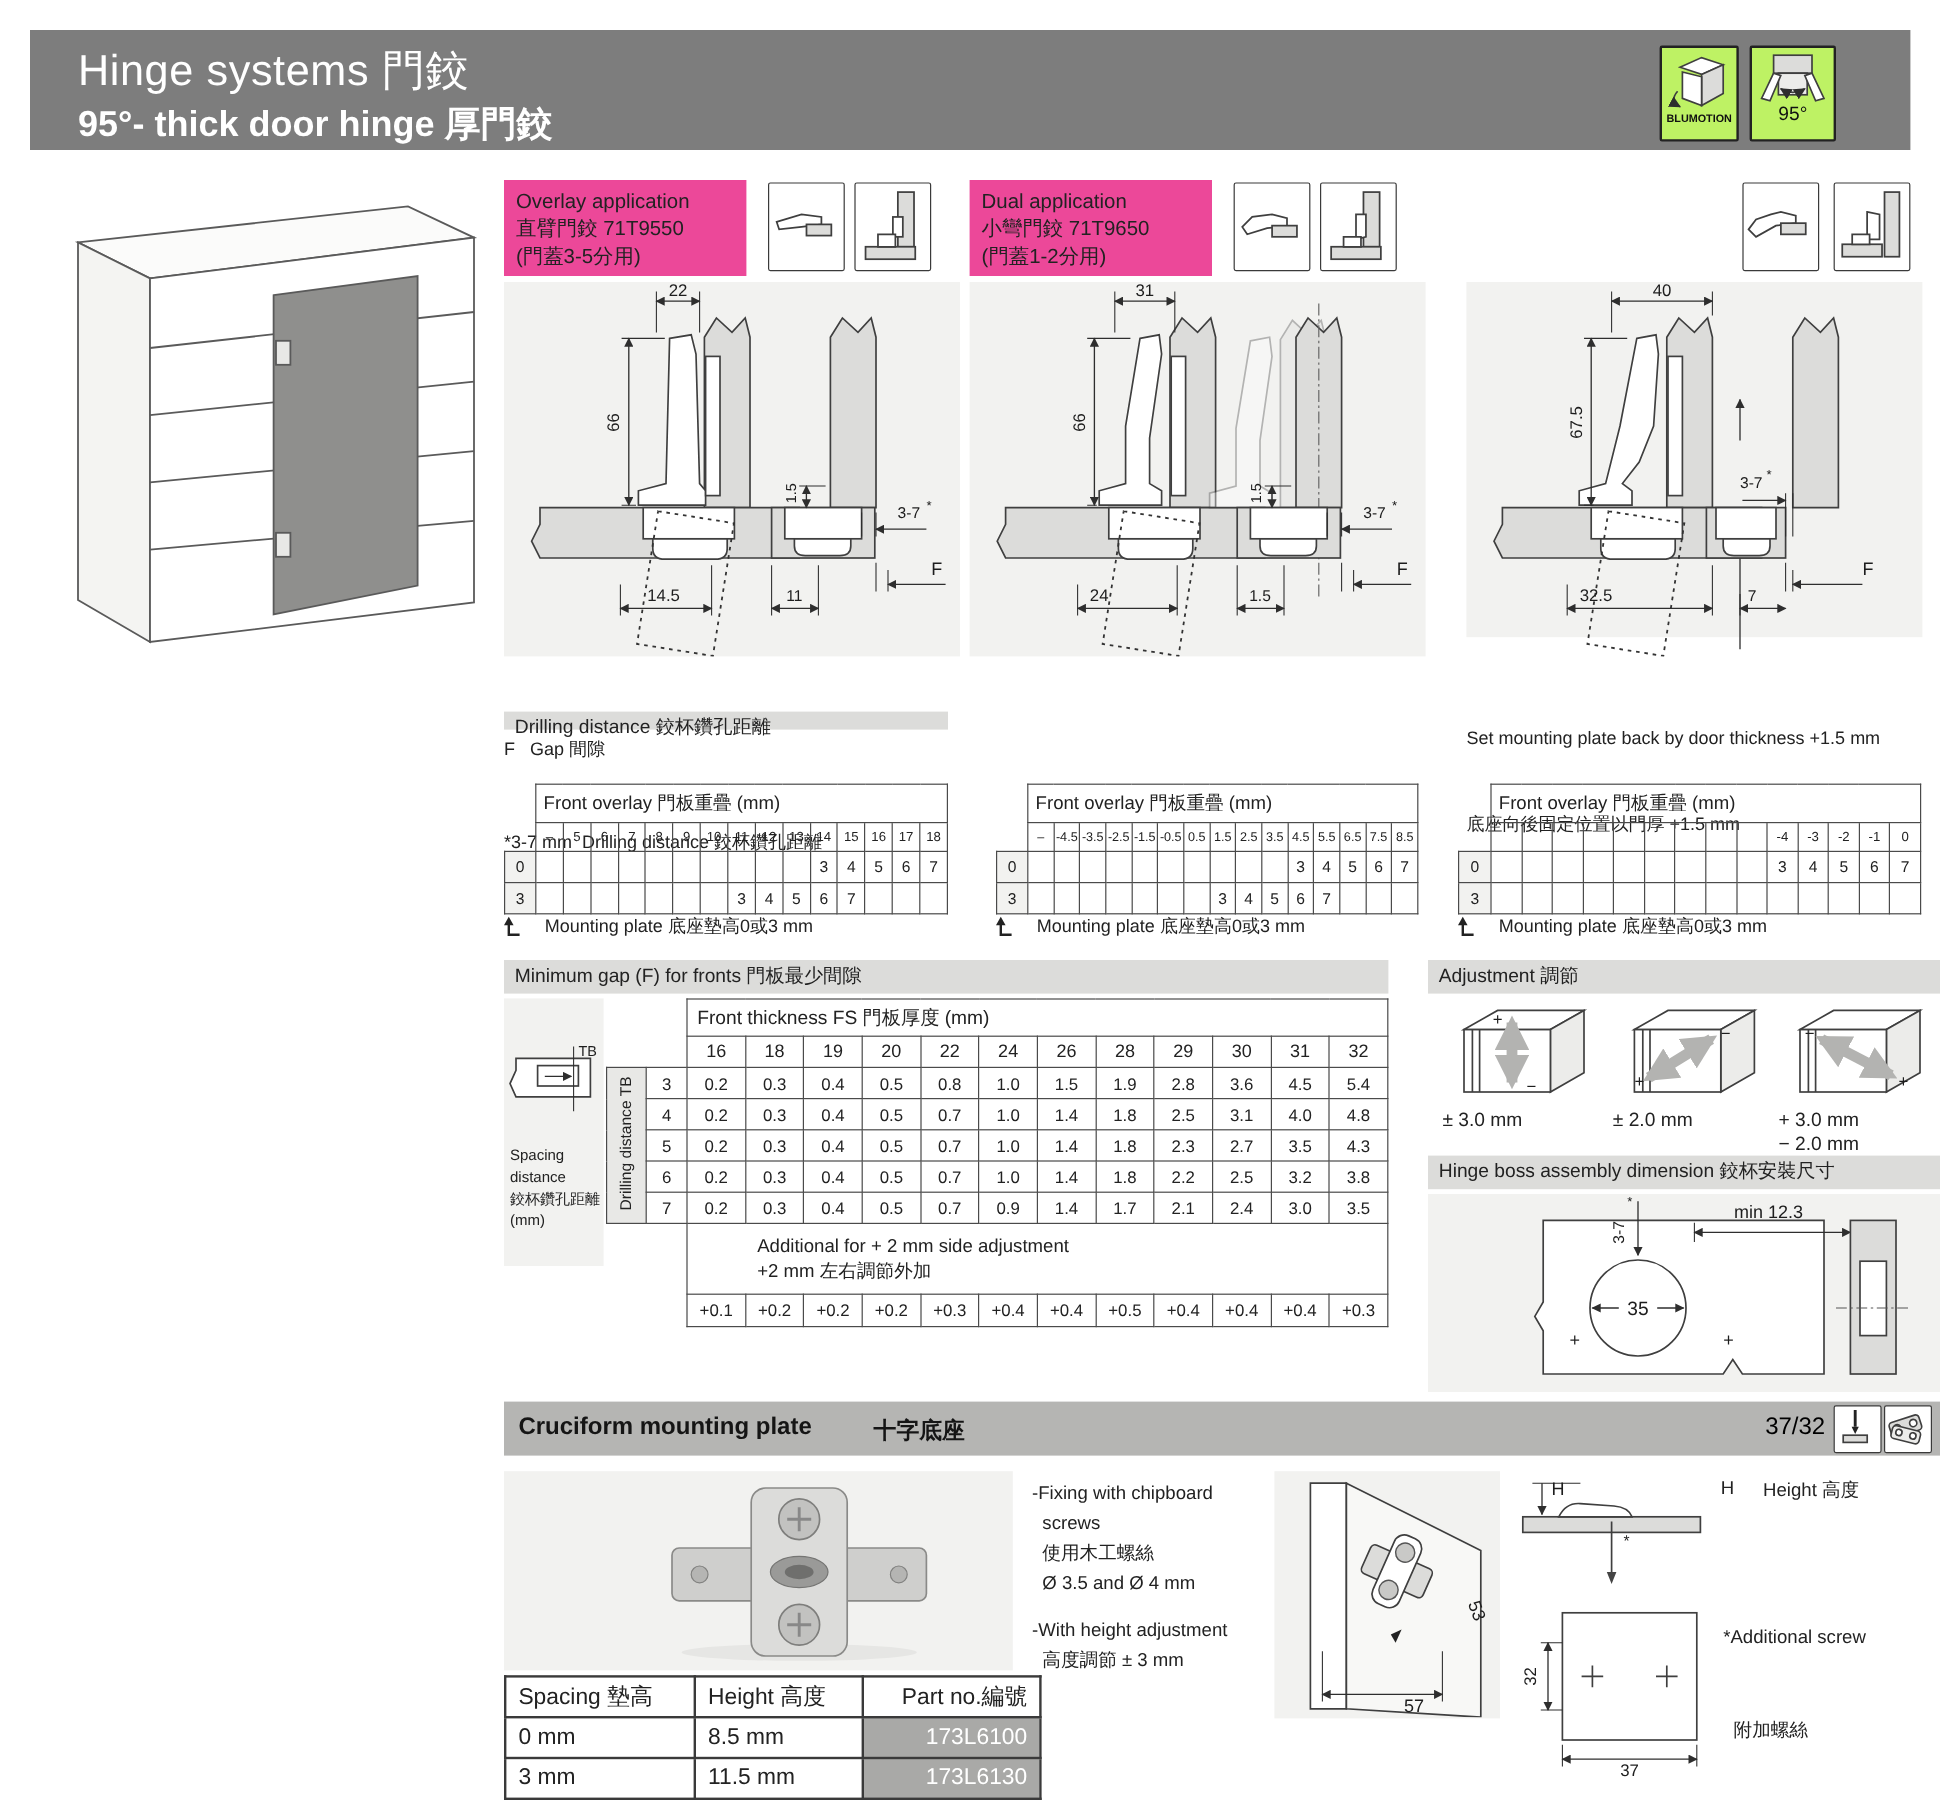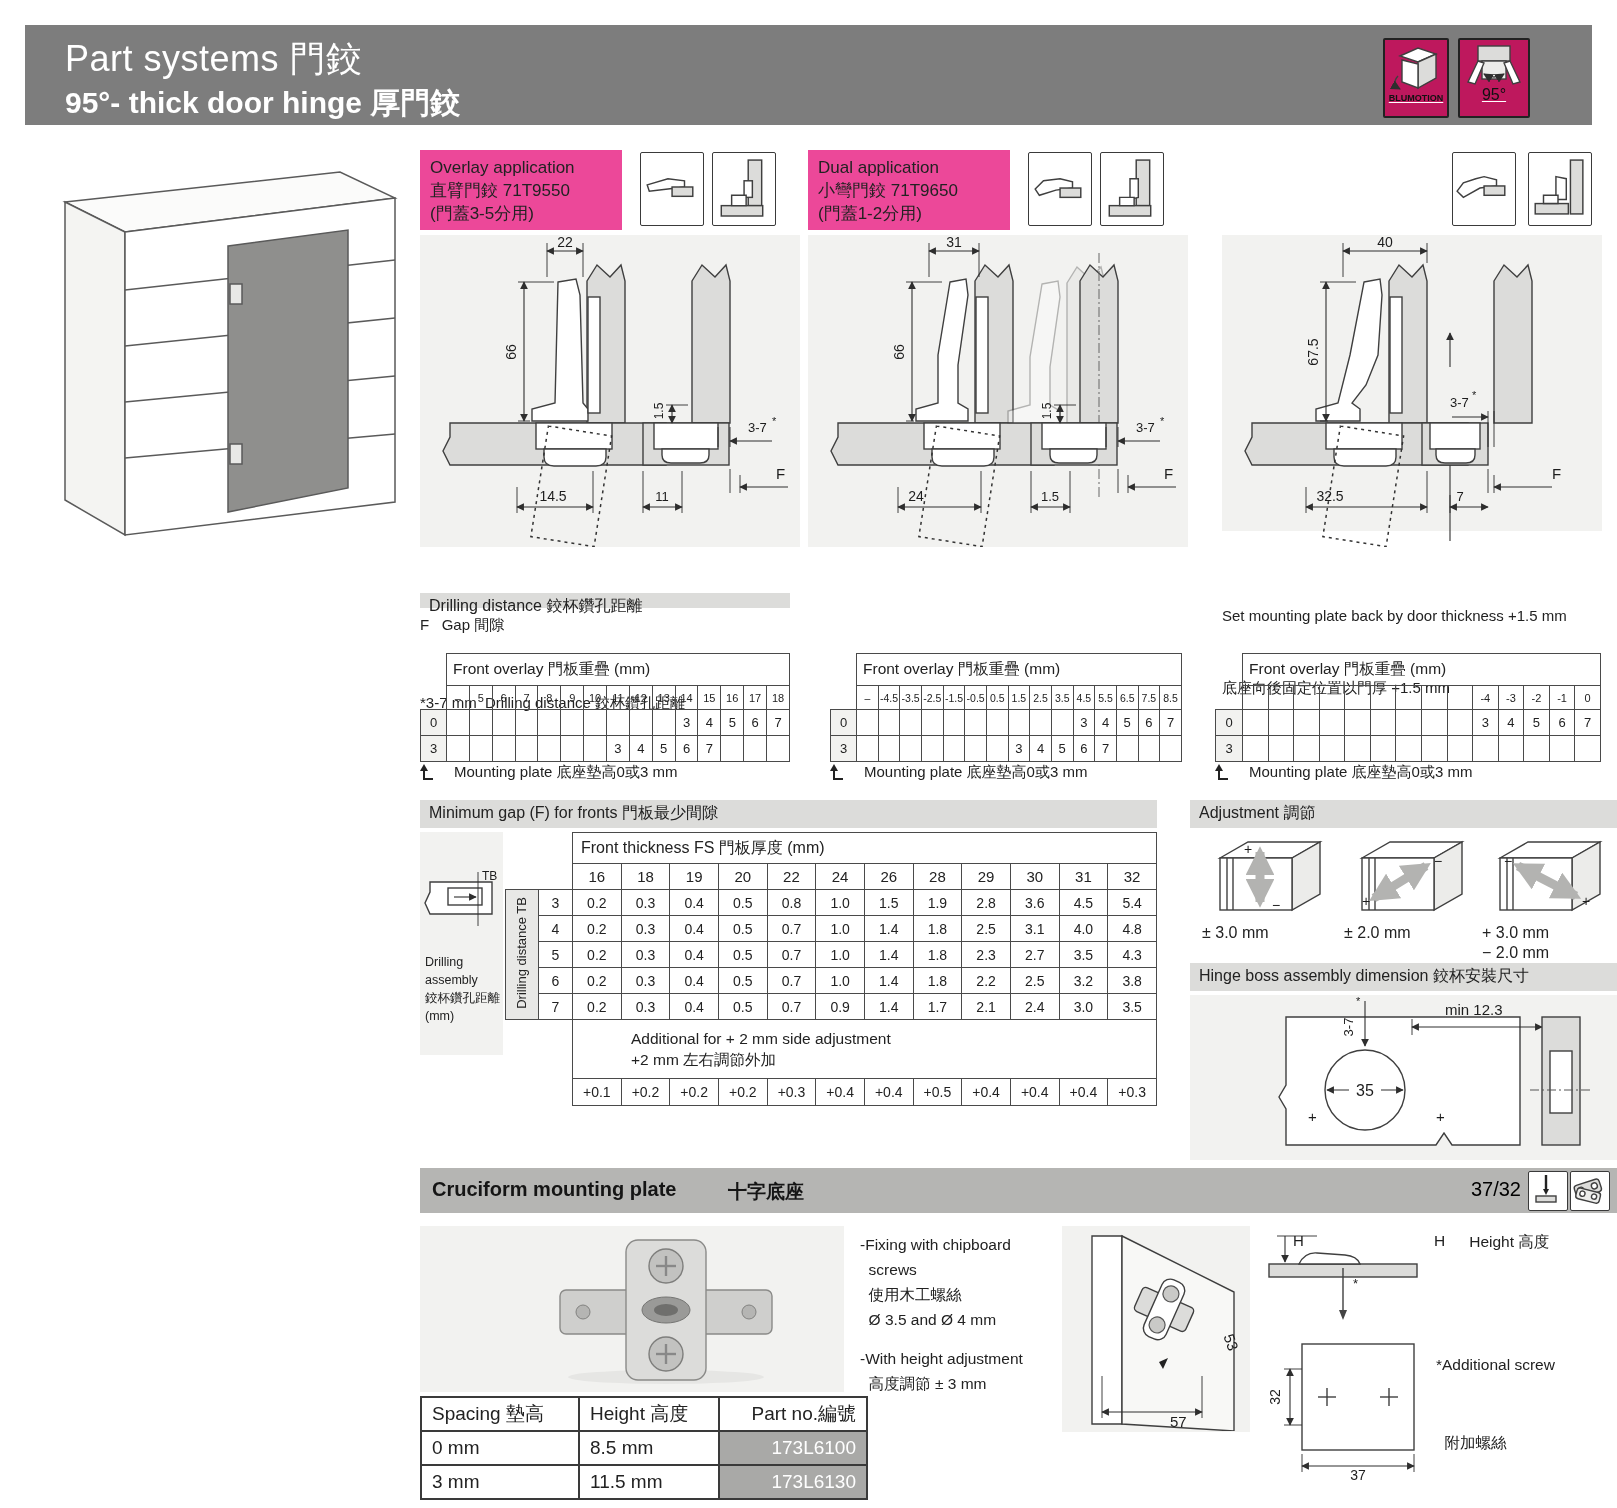--- a/index.html
+++ b/index.html
@@ -3,21 +3,21 @@
 <meta charset="utf-8">
 <style>
   html,body {margin:0; padding:0; background:#fff;}
   body {font-family:"Liberation Sans", sans-serif; color:#222;}
   .page {position:relative; width:1617px; height:1508px; background:#fff; overflow:hidden;}
   .abs {position:absolute; box-sizing:border-box;}
   
   .hdr {background:#7d7d7d; color:#fff;}
   .hdr .h1 {position:absolute; left:40px; top:10px; font-size:36px; letter-spacing:0.5px;}
   .hdr .h2 {position:absolute; left:40px; top:58px; font-size:30px; font-weight:bold;}
-  .badge {position:absolute; background:#be185d; border:2px solid #222; border-radius:2px; text-align:center;text-decoration:underline;}
+  .badge {position:absolute; background:#bef264; border:2px solid #222; border-radius:2px; text-align:center;}
   .badge .blab {font-weight:bold; font-size:9px; color:#111; margin-top:-3px;}
   .badge .blab2 {font-size:16px; color:#111; margin-top:-4px;}
   
   .apphdr {background:#ec4899; font-size:17px; line-height:23px; padding:6px 10px; color:#222;}
   .iframe {position:absolute; background:#fff; border:1.5px solid #3a3a3a; border-radius:2px;}
   .draw {background:#f2f2f0;}
   .note {font-size:15px; color:#222; line-height:26px; white-space:pre;}
   .secbar {background:#dcdcda; font-size:16px; color:#222; padding:3px 9px;}
   .crubar {background:#b5b5b3; color:#151515;}
   .crubar .ct1 {font-weight:bold; font-size:20px;}
@@ -83,21 +83,21 @@
     </marker>
     <marker id="arg" viewBox="0 0 10 10" refX="8" refY="5" markerWidth="3.2" markerHeight="3.2" orient="auto-start-reverse">
       <path d="M0,0 L10,5 L0,10 Z" fill="#b3b3b1"></path>
     </marker>
   </defs>
 </svg>
 
 <div class="page">
 
   <div class="abs hdr" style="left:25px;top:25px;width:1567px;height:100px">
-    <div class="h1">Part systems 門鉸</div>
+    <div class="h1">Hinge systems 門鉸</div>
     <div class="h2">95°- thick door hinge 厚門鉸</div>
     <div class="badge" style="left:1358px;top:13px;width:62px;height:76px">
       <svg viewBox="0 0 56 52" width="56" height="52">
         <polygon class="fillw" points="12,16 30,8 48,14 30,22"></polygon>
         <polygon class="fillp" points="30,22 48,14 48,38 30,48"></polygon>
         <polygon class="fillw" points="14,20 30,24 30,48 14,42"></polygon>
         <path class="ln" d="M10,36 q-7,8 2,13" marker-end="url(#ar)"></path>
       </svg>
       <div class="blab">BLUMOTION</div>
     </div>
@@ -583,21 +583,21 @@
 
   <div class="abs mg-left" style="left:420px;top:832px;width:83px;height:223px;">
     <svg viewBox="0 0 83 95" width="83" height="95" style="margin-top:22px">
       <path class="fillw" d="M10,28 L72,28 L72,60 L10,60 L5,49 L10,38 Z"></path>
       <rect class="fillw" x="28" y="34" width="34" height="17"></rect>
       <line class="dim" x1="34" y1="43" x2="56" y2="43" marker-end="url(#ar)"></line>
       <line class="ext" x1="58" y1="18" x2="58" y2="72"></line>
       <text class="t12" x="62" y="26">TB</text>
     </svg>
     <div class="mg-cap">
-      <div>Drilling assembly</div>
+      <div>Spacing distance</div>
       <div>鉸杯鑽孔距離(mm)</div>
     </div>
   </div>
 
   <div class="abs" style="left:505px;top:832px;">
     <table class="mtab" style="width:652px">
       <colgroup>
           <col style="width:33px">
           <col style="width:34px">
           <col span="12">

